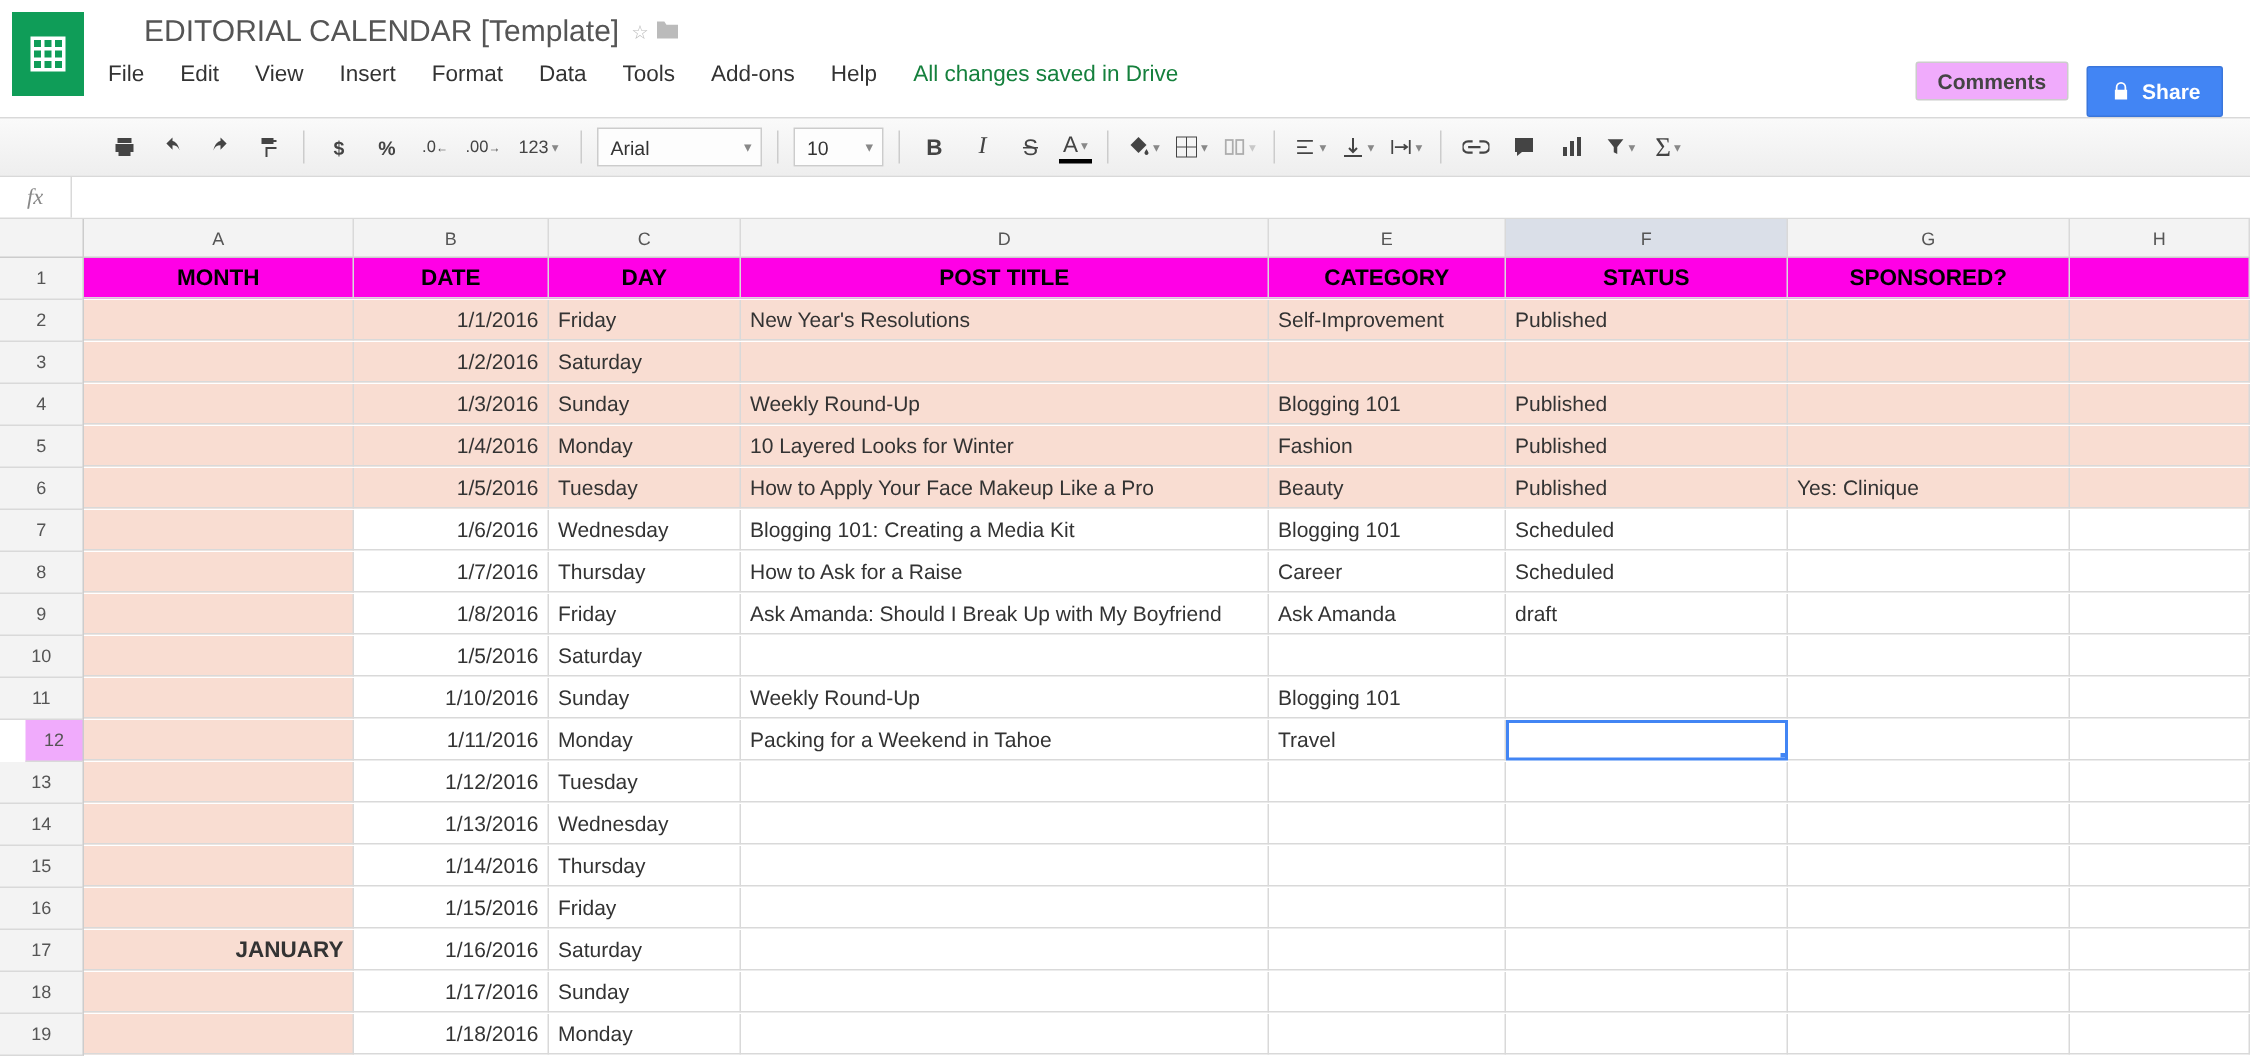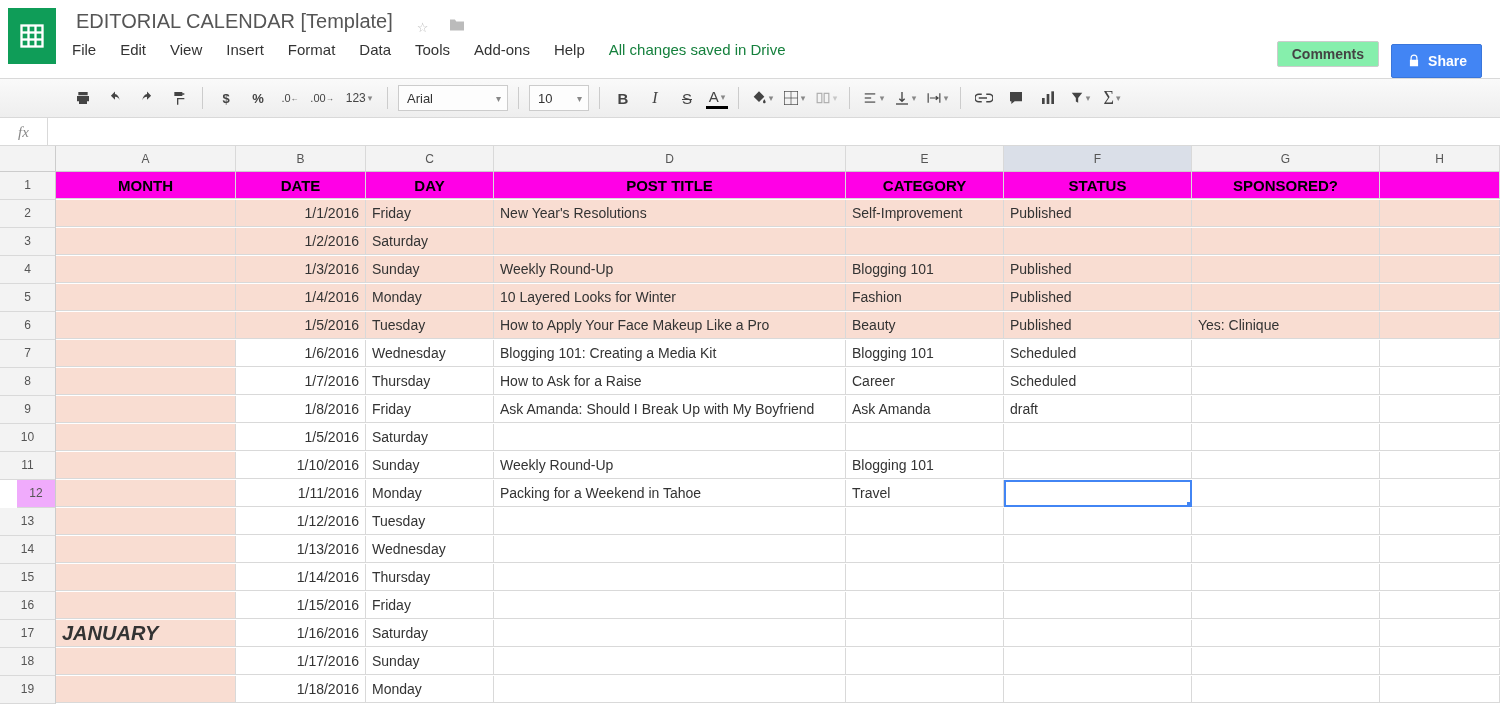--- a/index.html
+++ b/index.html
@@ -3,28 +3,28 @@
 <meta charset="utf-8">
 <style>
   * { box-sizing: border-box; margin: 0; padding: 0; }
   body { font-family: Arial, sans-serif; font-size: 13px; color: #333; background: #fff; width: 1500px; }
   
   
   .app-header { display: flex; align-items: flex-start; padding: 8px 8px 0 8px; }
   .app-logo { width: 48px; height: 56px; background: #0f9d58; display: flex; align-items: center; justify-content: center; margin-right: 16px; }
   .app-logo svg { width: 28px; height: 28px; }
   .header-main { flex: 1; }
-  .title-row { display: flex; align-items: flex-end; gap: 20px; }
+  .title-row { display: flex; align-items: center; gap: 4px; margin-left: 20px; }
   .doc-title { font-size: 20px; color: #555; font-weight: normal; padding: 2px 4px; }
   .star-icon, .folder-icon { color: #bbb; cursor: pointer; }
   .menu-bar { display: flex; gap: 24px; padding: 6px 0 10px 0; }
   .menu-item { color: #333; cursor: pointer; font-size: 15px; }
   .save-status { color: #15803d; font-size: 15px; }
   .header-right { display: flex; align-items: center; gap: 12px; padding-top: 22px; padding-right: 10px; }
-  .btn-comments { background: #86efac; border: 1px solid #ccc; border-radius: 2px; padding: 4px 14px; font-size: 14px; font-weight: bold; color: #444; cursor: pointer; }
+  .btn-comments { background: #f0abfc; border: 1px solid #ccc; border-radius: 2px; padding: 4px 14px; font-size: 14px; font-weight: bold; color: #444; cursor: pointer; }
   .btn-share { background: #4285f4; color: #fff; border: 1px solid #3a76db; border-radius: 2px; padding: 8px 14px; font-size: 14px; font-weight: bold; cursor: pointer; display: flex; align-items: center; gap: 6px; margin-top: 14px; }
   
   
   .toolbar { border-top: 1px solid #d9d9d9; border-bottom: 1px solid #d9d9d9; background: linear-gradient(#fafafa,#eee); padding: 6px 8px 6px 70px; display: flex; align-items: center; gap: 6px; }
   .tb-btn { width: 26px; height: 26px; display: flex; align-items: center; justify-content: center; cursor: pointer; color: #444; }
   .tb-sep { width: 1px; height: 22px; background: #ccc; margin: 0 4px; }
   .tb-select { border: 1px solid #ccc; background: #fdfdfd; height: 26px; padding: 0 20px 0 8px; font-size: 13px; cursor: pointer; position: relative; display: flex; align-items: center; min-width: 50px; }
   .tb-select.font { width: 110px; }
   .tb-select.size { width: 60px; }
   .tb-select::after { content: "▾"; position: absolute; right: 6px; color: #888; font-size: 10px; }
@@ -40,21 +40,21 @@
   .col-head { background: #f3f3f3; border-right: 1px solid #d9d9d9; border-bottom: 1px solid #ccc; text-align: center; font-size: 12px; color: #555; height: 26px; line-height: 26px; }
   .col-head.sel { background: #dadfe8; }
   .corner { background: #f3f3f3; border-right: 1px solid #ccc; border-bottom: 1px solid #ccc; }
   .row-head { background: #f3f3f3; border-right: 1px solid #ccc; border-bottom: 1px solid #d9d9d9; text-align: center; font-size: 12px; color: #555; line-height: 27px; }
   .row-head.sel { background: #f0abfc; margin-left: 17px; }
   .cell { border-right: 1px solid #d9d9d9; border-bottom: 1px solid #d9d9d9; padding: 0 6px; height: 27px; line-height: 27px; font-size: 14px; white-space: nowrap; overflow: hidden; }
   .hdr-row .cell { background: #ff00e6; font-weight: bold; text-align: center; color: #000; font-size: 15px; }
   .peach .cell.data { background: #f9ddd2; }
   .month-col { background: #f9ddd2; }
   .txt-r { text-align: right; }
-  .txt-c { text-align: left; font-weight: bold; font-size: 20px; font-style: italic;}
+  .txt-c { text-align: right; font-weight: bold; font-size: 15px;}
   .selected-cell { border: 2px solid #4285f4; height: 27px; line-height: 23px; position: relative; }
   .selected-cell::after { content:""; position:absolute; right:-3px; bottom:-3px; width:6px; height:6px; background:#4285f4; }
 </style>
 </head>
 <body>
 
 <div class="app-header">
   <div class="app-logo">
     <svg viewBox="0 0 24 24" fill="none" stroke="#fff" stroke-width="2">
         <rect x="3" y="3" width="18" height="18"></rect>

